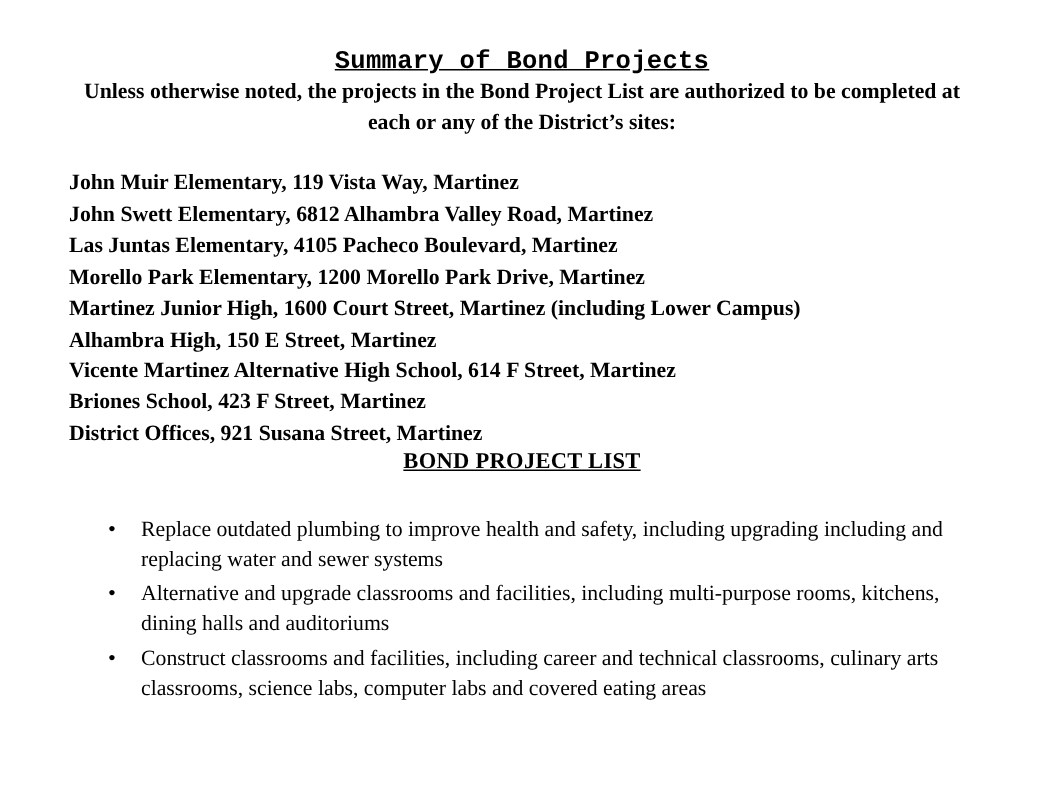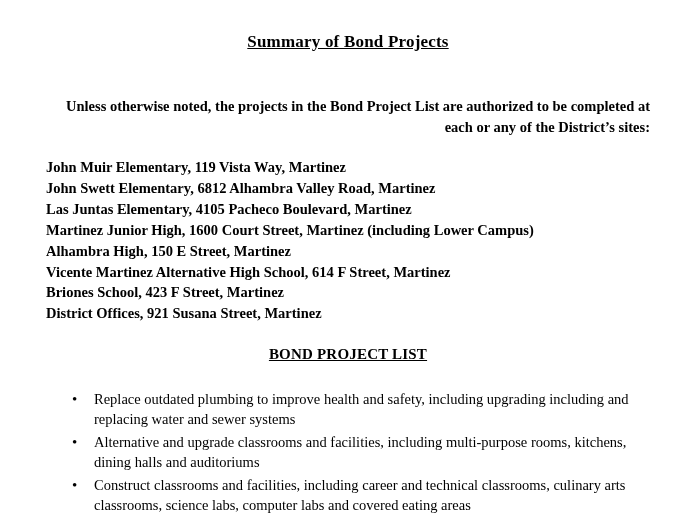--- a/index.html
+++ b/index.html
@@ -21,43 +21,42 @@
     box-sizing: border-box;
     padding: 0 46px;
   }
   .doc-title {
     text-align: center;
     font-weight: bold;
     font-size: 17px;
     text-decoration: underline;
     margin-top: 32px;
     letter-spacing: 0.2px;
+    font-family: Liberation Mono, monospace;
   }
   .intro {
     font-weight: bold;
     font-size: 14.5px;
     line-height: 1.42;
-    margin-top: 44px;
-    text-align: right;
+    text-align: center;
   }
   .sites {
     margin-top: 20px;
   }
   .site-line {
     font-weight: bold;
     font-size: 14.5px;
     line-height: 1.44;
     white-space: nowrap;
   }
   .list-heading {
     text-align: center;
     font-weight: bold;
     font-size: 15px;
     text-decoration: underline;
-    margin-top: 22px;
     letter-spacing: 0.2px;
   }
   .bullets {
     margin-top: 26px;
     padding-left: 0;
     list-style: none;
   }
   .bullet-item {
     position: relative;
     font-size: 14.5px;
@@ -79,20 +78,21 @@
 <div class="page">
 
   <div class="doc-title">Summary of Bond Projects</div>
 
   <div class="intro">Unless otherwise noted, the projects in the Bond Project List are authorized to be completed at each or any of the District’s sites:</div>
 
   <div class="sites">
     <div class="site-line">John Muir Elementary, 119 Vista Way, Martinez</div>
     <div class="site-line">John Swett Elementary, 6812 Alhambra Valley Road, Martinez</div>
     <div class="site-line">Las Juntas Elementary, 4105 Pacheco Boulevard, Martinez</div>
+    <div class="site-line">Morello Park Elementary, 1200 Morello Park Drive, Martinez</div>
     <div class="site-line">Martinez Junior High, 1600 Court Street, Martinez (including Lower Campus)</div>
     <div class="site-line">Alhambra High, 150 E Street, Martinez</div>
     <div class="site-line">Vicente Martinez Alternative High School, 614 F Street, Martinez</div>
     <div class="site-line">Briones School, 423 F Street, Martinez</div>
     <div class="site-line">District Offices, 921 Susana Street, Martinez</div>
   </div>
 
   <div class="list-heading">BOND PROJECT LIST</div>
 
   <ul class="bullets">

